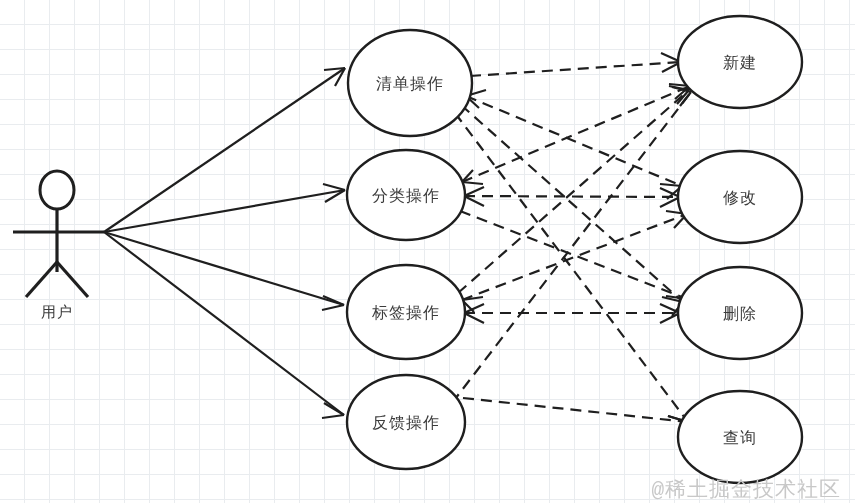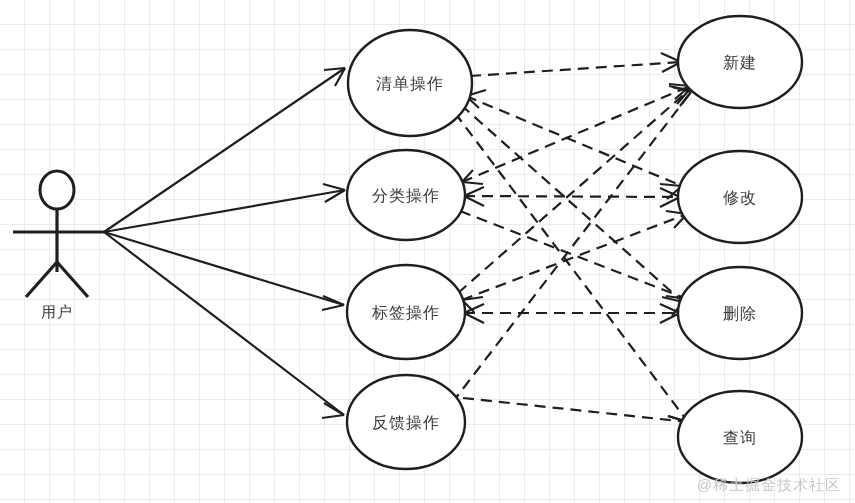--- a/index.html
+++ b/index.html
@@ -68,23 +68,23 @@
   }
   .arrow-head {
     stroke: #1f1f1f;
     stroke-width: 2.2;
     fill: none;
     stroke-linecap: butt;
   }
   .watermark {
     position: absolute;
     right: 14px;
-    bottom: 8px;
-    font-family: Liberation Sans, sans-serif;
-    font-size: 15px;
+    bottom: 0;
+    font-family: Liberation Mono, monospace;
+    font-size: 21px;
     color: #c8c8c8;
     letter-spacing: 1px;
     user-select: none;
     white-space: nowrap;
   }
 </style>
 </head>
 <body>
 
 <div id="canvas">

